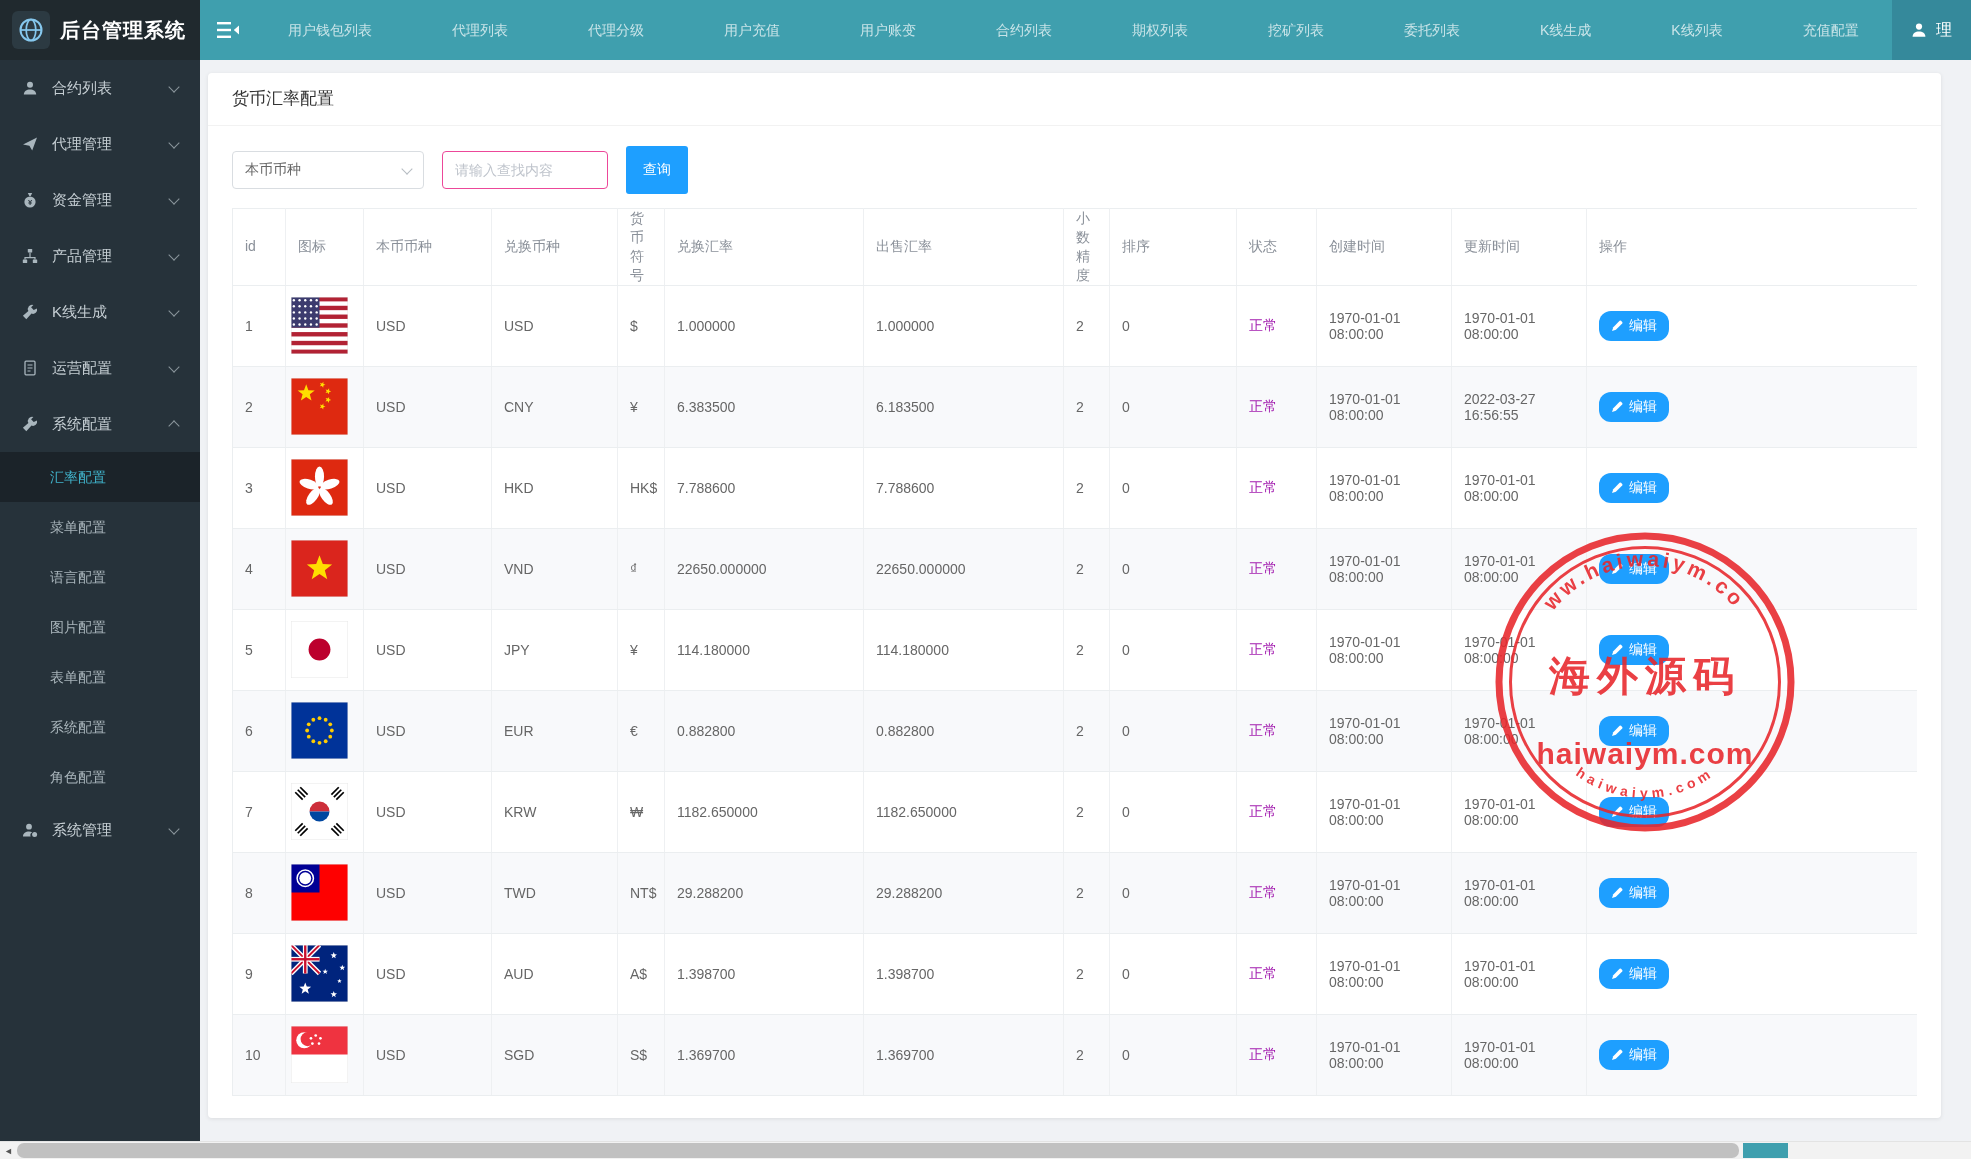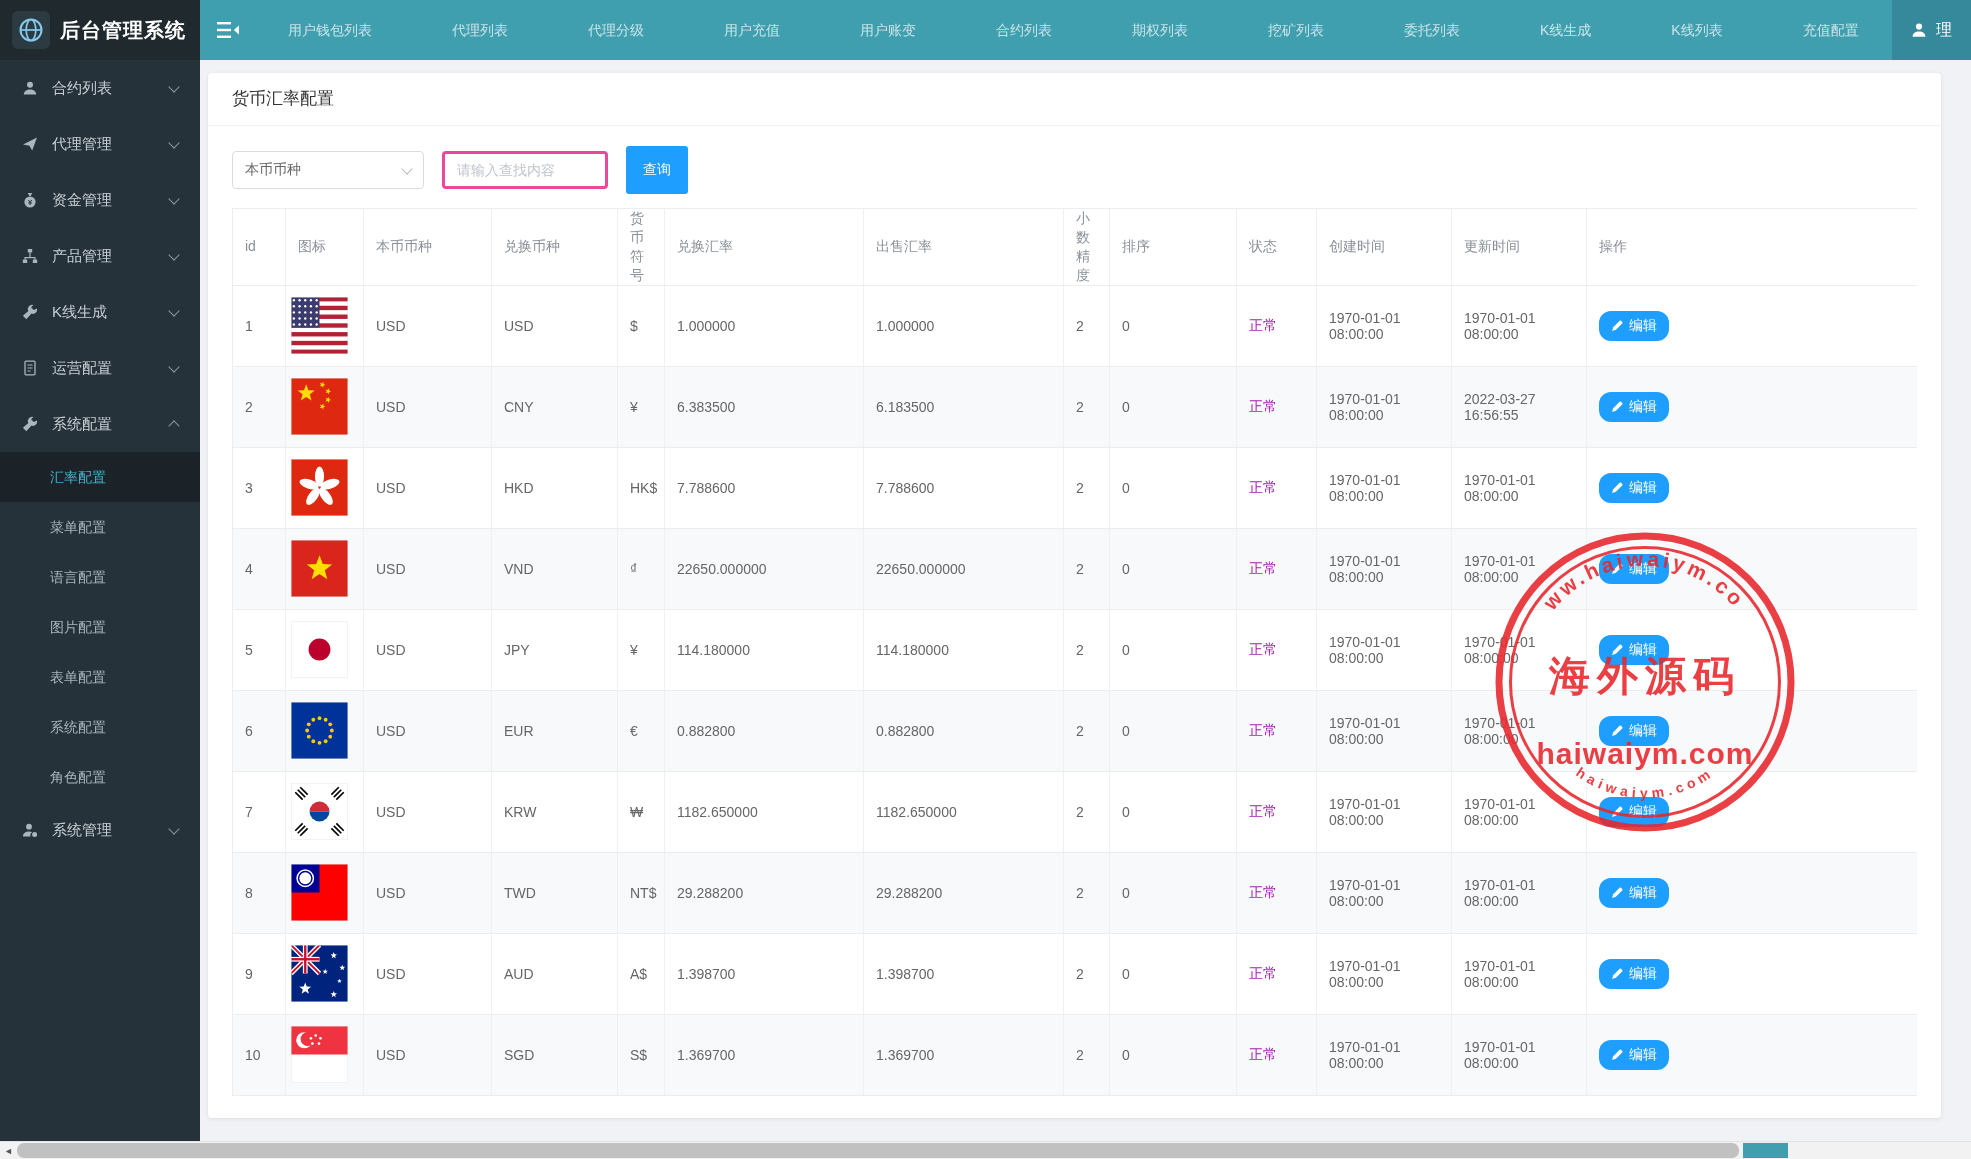--- a/index.html
+++ b/index.html
@@ -29,21 +29,21 @@
   .sub-item{height:50px;line-height:50px;padding-left:50px;color:#a9b5bb;font-size:14px;cursor:pointer;}
   .sub-item.active{background:#1b2329;color:#41b4cc;}
   
   .main{position:absolute;left:200px;top:60px;width:1771px;height:1081px;background:#f0f2f5;overflow:hidden;}
   .card{margin:13px 30px 16px 8px;background:#fff;border-radius:4px;box-shadow:0 1px 4px rgba(0,0,0,.09);padding-bottom:22px;}
   .card-title{height:52px;line-height:52px;padding:0 24px;font-size:17px;color:#333;border-bottom:1px solid #f2f2f2;}
   .card-body{padding:20px 24px 0;}
   .toolbar{display:flex;align-items:center;gap:18px;}
   .select{width:192px;height:38px;border:1px solid #d9dde1;border-radius:4px;display:flex;align-items:center;justify-content:space-between;padding:0 12px;color:#666;font-size:14px;background:#fff;box-sizing:border-box;cursor:pointer;}
   .select .chev{border-color:#b6bcc2;}
-  .search-input{width:166px;height:38px;border:3px solid #ec4899;border-radius:4px;padding:0 12px;font-size:14px;color:#333;box-sizing:border-box;outline:none;}
+  .search-input{width:166px;height:38px;border:1px solid #ec4899;border-radius:4px;padding:0 12px;font-size:14px;color:#333;box-sizing:border-box;outline:none;}
   .search-input::placeholder{color:#bfc4cc;}
   .query-btn{height:48px;padding:0 17px;background:#1e9fff;color:#fff;border:none;border-radius:3px;font-size:14px;cursor:pointer;}
   
   table{border-collapse:collapse;width:100%;table-layout:fixed;margin-top:14px;border-top:1px solid #ebeef0;border-left:1px solid #ebeef0;}
   th,td{border-right:1px solid #eef0f2;border-bottom:1px solid #ebeef0;text-align:left;padding:0 8px 0 12px;font-weight:400;color:#666;font-size:14px;overflow:hidden;}
   th:last-child,td:last-child{border-right:none;}
   th{color:#8a9099;height:56px;line-height:1.35;}
   td{height:80px;}
   tr.stripe td{background:#f8f9fb;}
   .flag-cell{padding-left:5px;}

